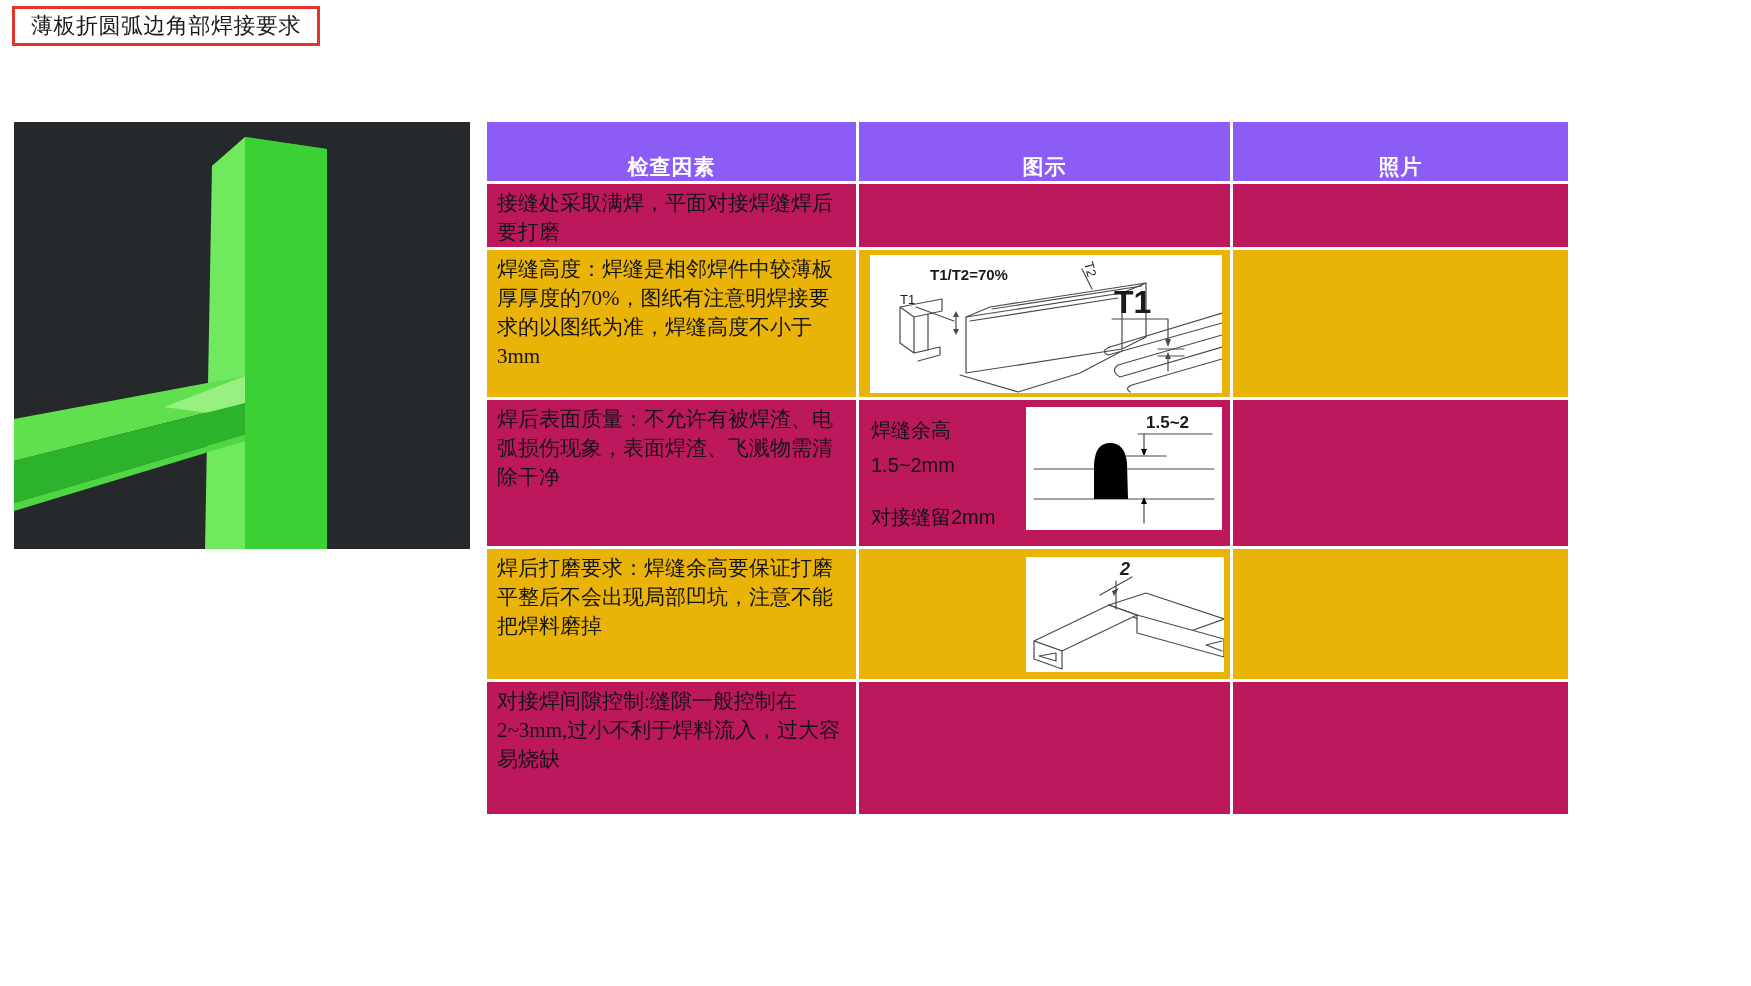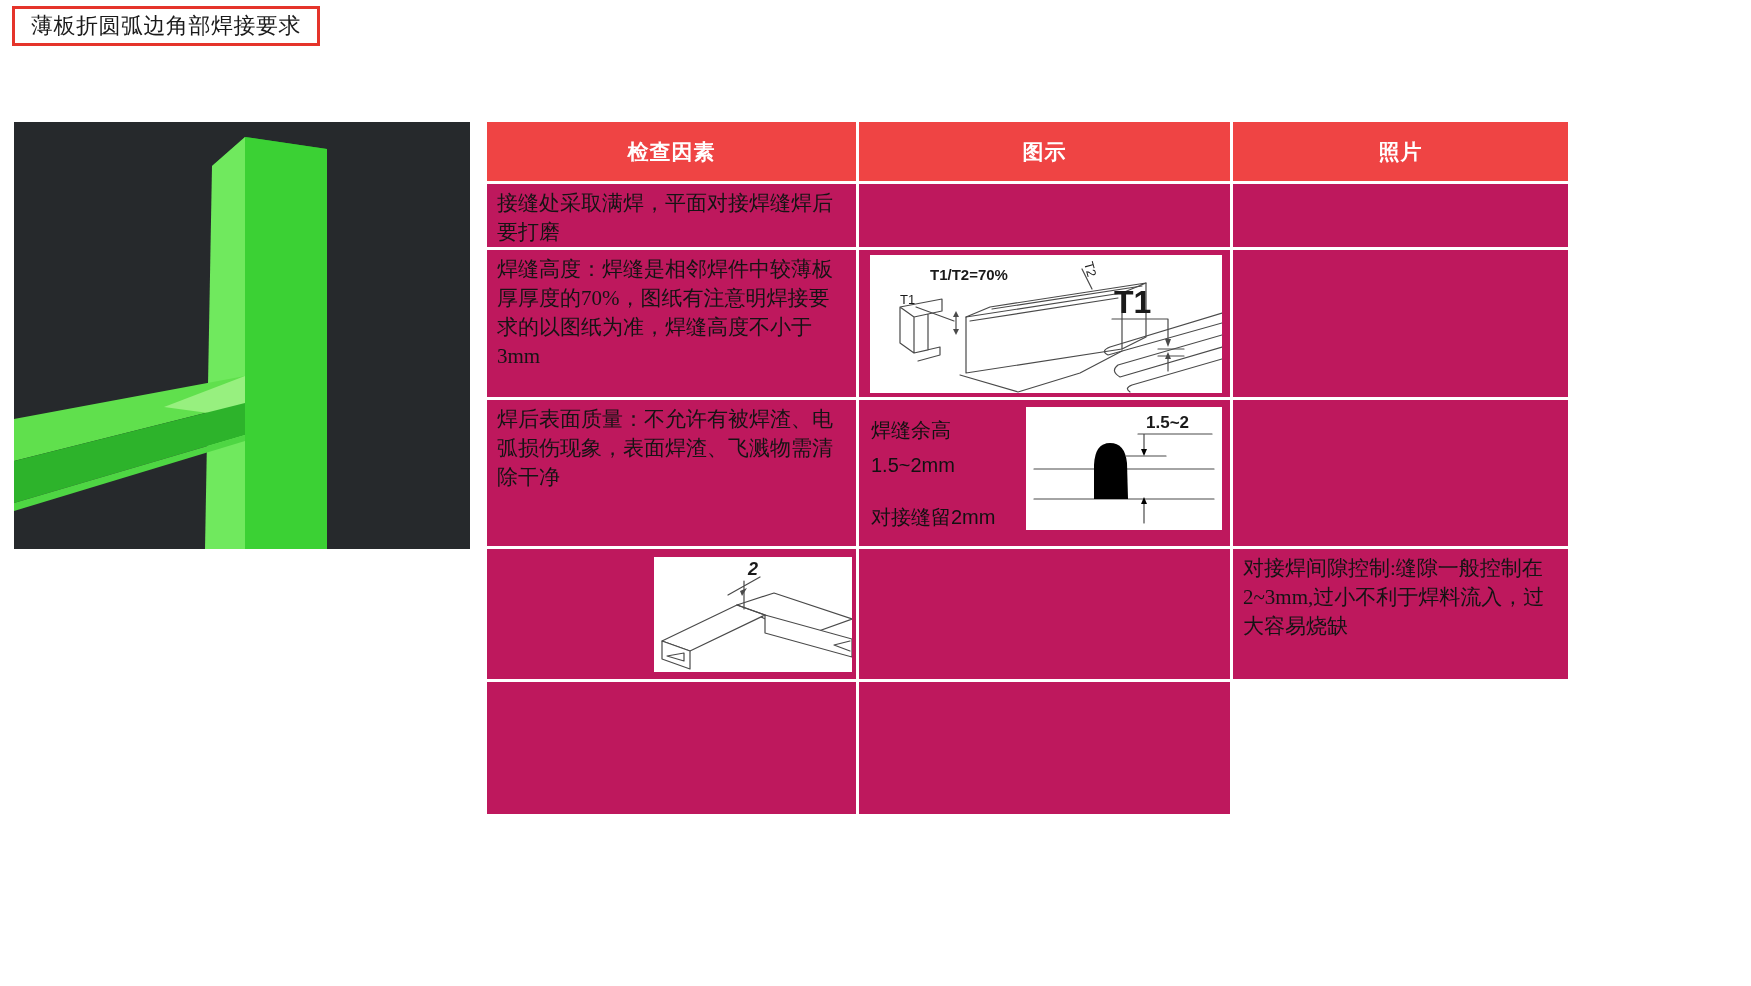--- a/index.html
+++ b/index.html
@@ -12,24 +12,24 @@
   .title-box span{font-size:22px;color:#1a1a1a;letter-spacing:0.5px;white-space:nowrap;}
 
   
   .viewer{position:absolute;left:14px;top:122px;width:456px;height:427px;background:#26292c;}
 
   
   .qtable{position:absolute;left:487px;top:122px;display:grid;
           grid-template-columns:369px 371px 335px;
           grid-template-rows:59px 63px 147px 146px 130px 132px;
           gap:3px;}
-  .hcell{background:#ef4444;color:#ffffff;font-size:21px;font-weight:bold;
-         display:flex;align-items:center;justify-content:center;letter-spacing:1px;}
+  .hcell{background:#8b5cf6;color:#ffffff;font-size:21px;font-weight:bold;
+         display:flex;align-items:flex-end;justify-content:center;letter-spacing:1px;}
   .dark{background:#be185d;}
-  .light{background:#be185d;}
+  .light{background:#eab308;}
   .factor{font-family:"Liberation Serif","DejaVu Serif",serif;font-size:21px;line-height:1.38;
           color:#141414;padding:5px 14px 0 10px;box-sizing:border-box;}
   .illus-cell{position:relative;box-sizing:border-box;}
   .illus-box{background:#ffffff;}
   .cap-col{display:flex;flex-direction:column;padding:20px 0 0 12px;color:#111;
            font-size:20px;line-height:1.0;}
   .cap-col .c1{margin-bottom:15px;}
   .cap-col .c2{margin-bottom:32px;}
   svg text{font-family:"Liberation Sans","DejaVu Sans",sans-serif;fill:#1a1a1a;}
   .sk{stroke:#4a4a4a;stroke-width:1.2;fill:none;stroke-linejoin:round;stroke-linecap:round;}
@@ -126,20 +126,21 @@
         <text x="120" y="21" font-size="17" font-weight="bold">1.5~2</text>
         <path class="sk" d="M112,27 L186,27 M118,27 L118,42"></path>
         <polygon points="115,42 121,42 118,49" fill="#000000"></polygon>
         <path class="sk" d="M100,49 L140,49"></path>
         <path class="sk" d="M118,116 L118,97"></path>
         <polygon points="115,97 121,97 118,90" fill="#000000"></polygon>
       </svg>
     </div>
     <div class="dark"></div>
 
+    <div class="light factor">焊后打磨要求：焊缝余高要保证打磨平整后不会出现局部凹坑，注意不能把焊料磨掉</div>
     <div class="light illus-cell">
       <svg class="illus-box" style="margin:8px 0 0 167px;display:block;" width="198" height="115" viewBox="0 0 198 115">
         <rect x="0" y="0" width="198" height="115" fill="#ffffff"></rect>
 
         <polygon class="skf" points="83,48 120,36 198,62 148,80"></polygon>
         <polygon class="skf" points="111,58 198,82 198,100 111,76"></polygon>
         <path class="sk" d="M180,88 L196,84 M180,88 L196,94"></path>
 
         <polygon class="skf" points="8,84 83,48 111,58 36,94"></polygon>
         <polygon class="skf" points="8,84 36,94 36,112 8,102"></polygon>

